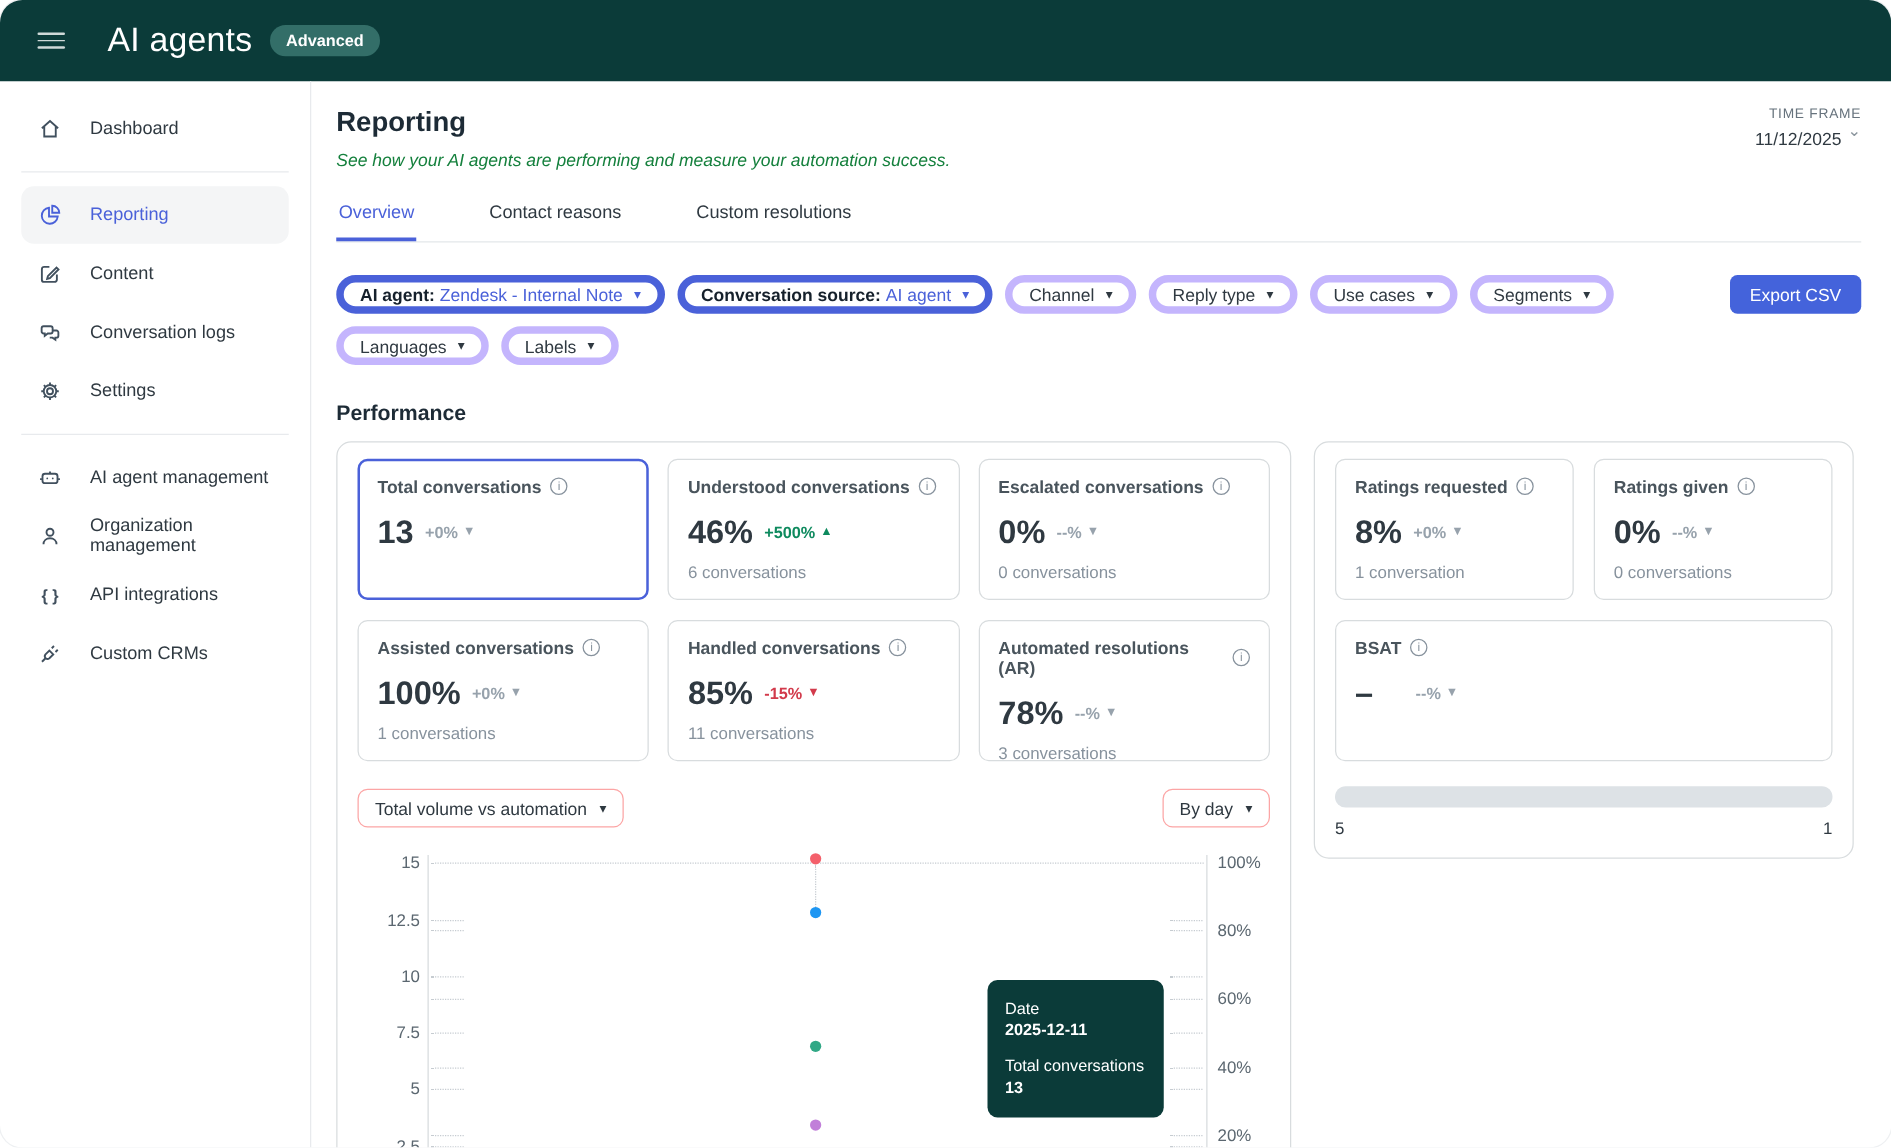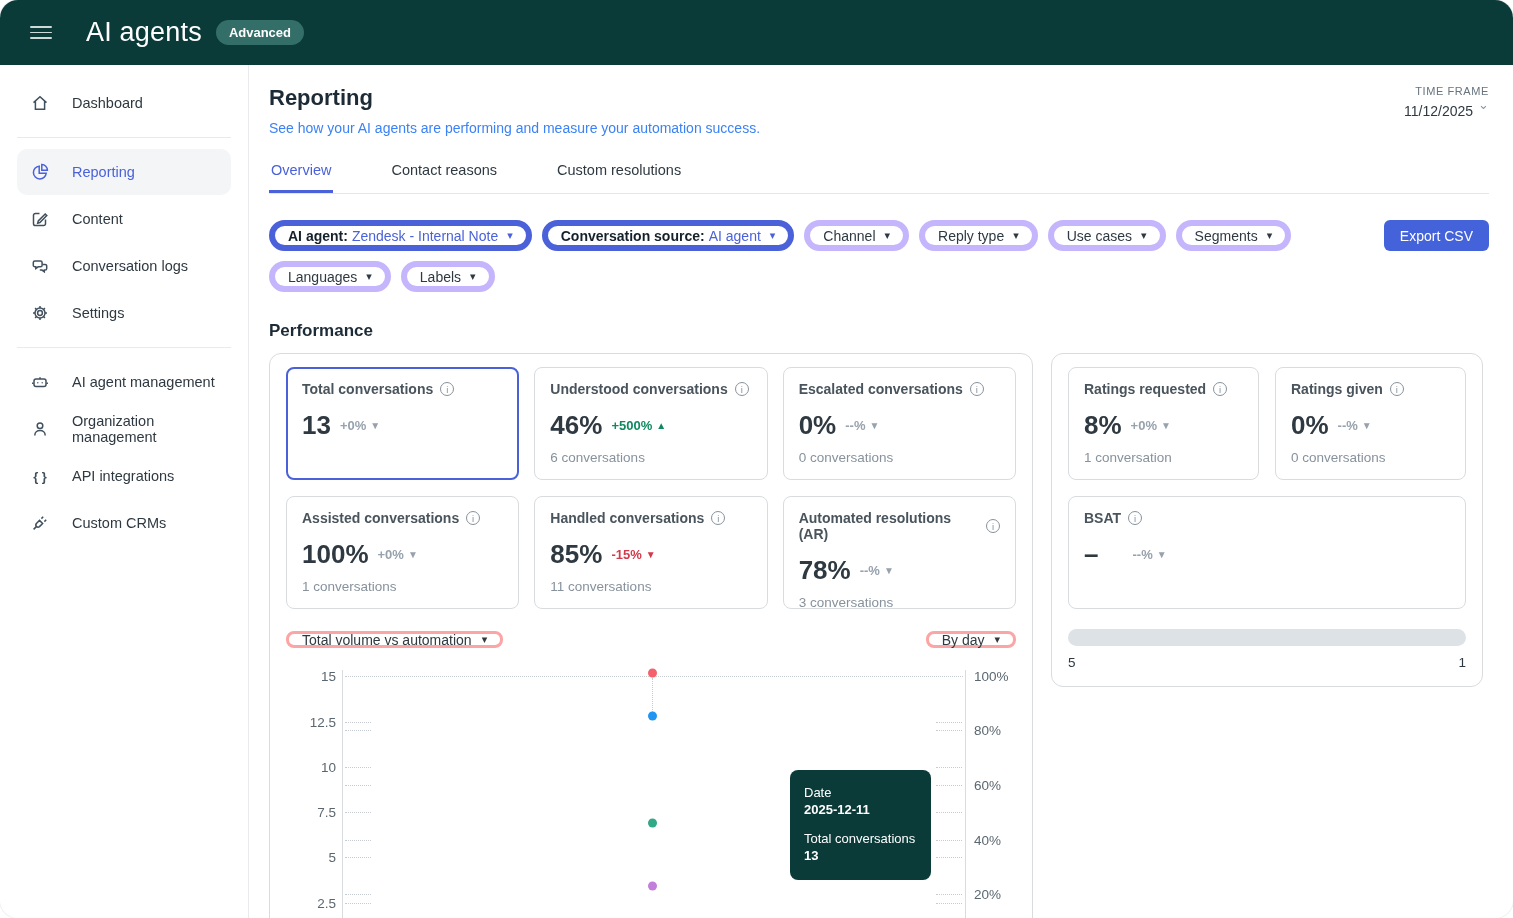--- a/index.html
+++ b/index.html
@@ -30,21 +30,21 @@
                     display:flex; align-items:center; justify-content:center; }
   .nav-item.selected { background:#F4F5F6; color:#4A61D9; }
   .nav-item.selected .nico { color:#4A61D9; }
   .nav-divider { height:1px; background:#E8EAED; margin:11px 17px; }
   .braces-glyph { font-size:13px; font-weight:600; }
 
   main { flex:1; padding:20px 24px 0 20px; position:relative; }
 
   .page-head { display:flex; justify-content:space-between; align-items:flex-start; }
   h1 { font-size:22px; font-weight:700; color:#1D2B36; }
-  .subtitle { margin-top:9px; font-size:14px; color:#3b82f6; }
+  .subtitle { margin-top:9px; font-size:14px; color:#15803d;font-style:italic; }
   .timeframe { text-align:right; }
   .tf-label { font-size:11px; letter-spacing:.6px; color:#67737D; font-weight:400; }
   .tf-value-row { margin-top:6px; font-size:14px; color:#2F3941; display:flex; align-items:center; gap:5px; justify-content:flex-end; }
   .tf-chevron { color:#8C969E; font-size:13px; position:relative; top:-7px; }
 
   
   .tabs { display:flex; margin-top:17px; border-bottom:1px solid #E4E7EA; }
   .tab { font-size:14.5px; color:#2F3941; padding:9px 2px 12px; margin-right:56px; cursor:pointer;
          border-bottom:3px solid transparent; }
   .tab.active { color:#4A61D9; border-bottom-color:#4A61D9; }
@@ -86,22 +86,22 @@
   .d-red { color:#D23A4B; }
   .mc-sub { margin-top:9px; font-size:13.5px; color:#87929D; }
   .bsat-card { margin-top:16px; width:100%; }
   .bsat-dash { font-size:26px; font-weight:700; color:#2F3941; letter-spacing:-1px; }
 
   .slider-bar { margin-top:20px; height:17px; background:#DDE2E6; border-radius:9px; cursor:pointer; }
   .slider-labels { display:flex; justify-content:space-between; margin-top:9px; font-size:13.5px; color:#2F3941; }
 
   
   .chart-controls { display:flex; justify-content:space-between; margin-top:22px; }
-  .select-chip { display:inline-flex; align-items:center; gap:10px; height:17px; padding:0 13px;
-                 border:3px solid #fca5a5; border-radius:8px; font-size:14px; color:#2F3941;
+  .select-chip { display:inline-flex; align-items:center; gap:10px; height:31px; padding:0 13px;
+                 border:1px solid #fca5a5; border-radius:8px; font-size:14px; color:#2F3941;
                  background:#fff; cursor:pointer; }
   .select-chip .caret { font-size:11px; color:#2F3941; }
 
   .chart { position:relative; margin-top:14px; height:300px; font-size:13.5px; color:#5B6770; }
   .y-tick-l { position:absolute; right:calc(100% - 50px); transform:translateY(-50%); white-space:nowrap; }
   .y-tick-r { position:absolute; left:688px; transform:translateY(-50%); white-space:nowrap; }
   .axis-l { position:absolute; left:56px; top:8px; bottom:-20px; border-left:1px solid #D8DCDE; }
   .axis-r { position:absolute; left:679px; top:8px; bottom:-20px; border-left:1px solid #D8DCDE; }
   .grid-stub { position:absolute; border-top:1.5px dotted #C6CCD1; width:26px; }
   .stub-l { left:59px; } .stub-r { left:650px; }

